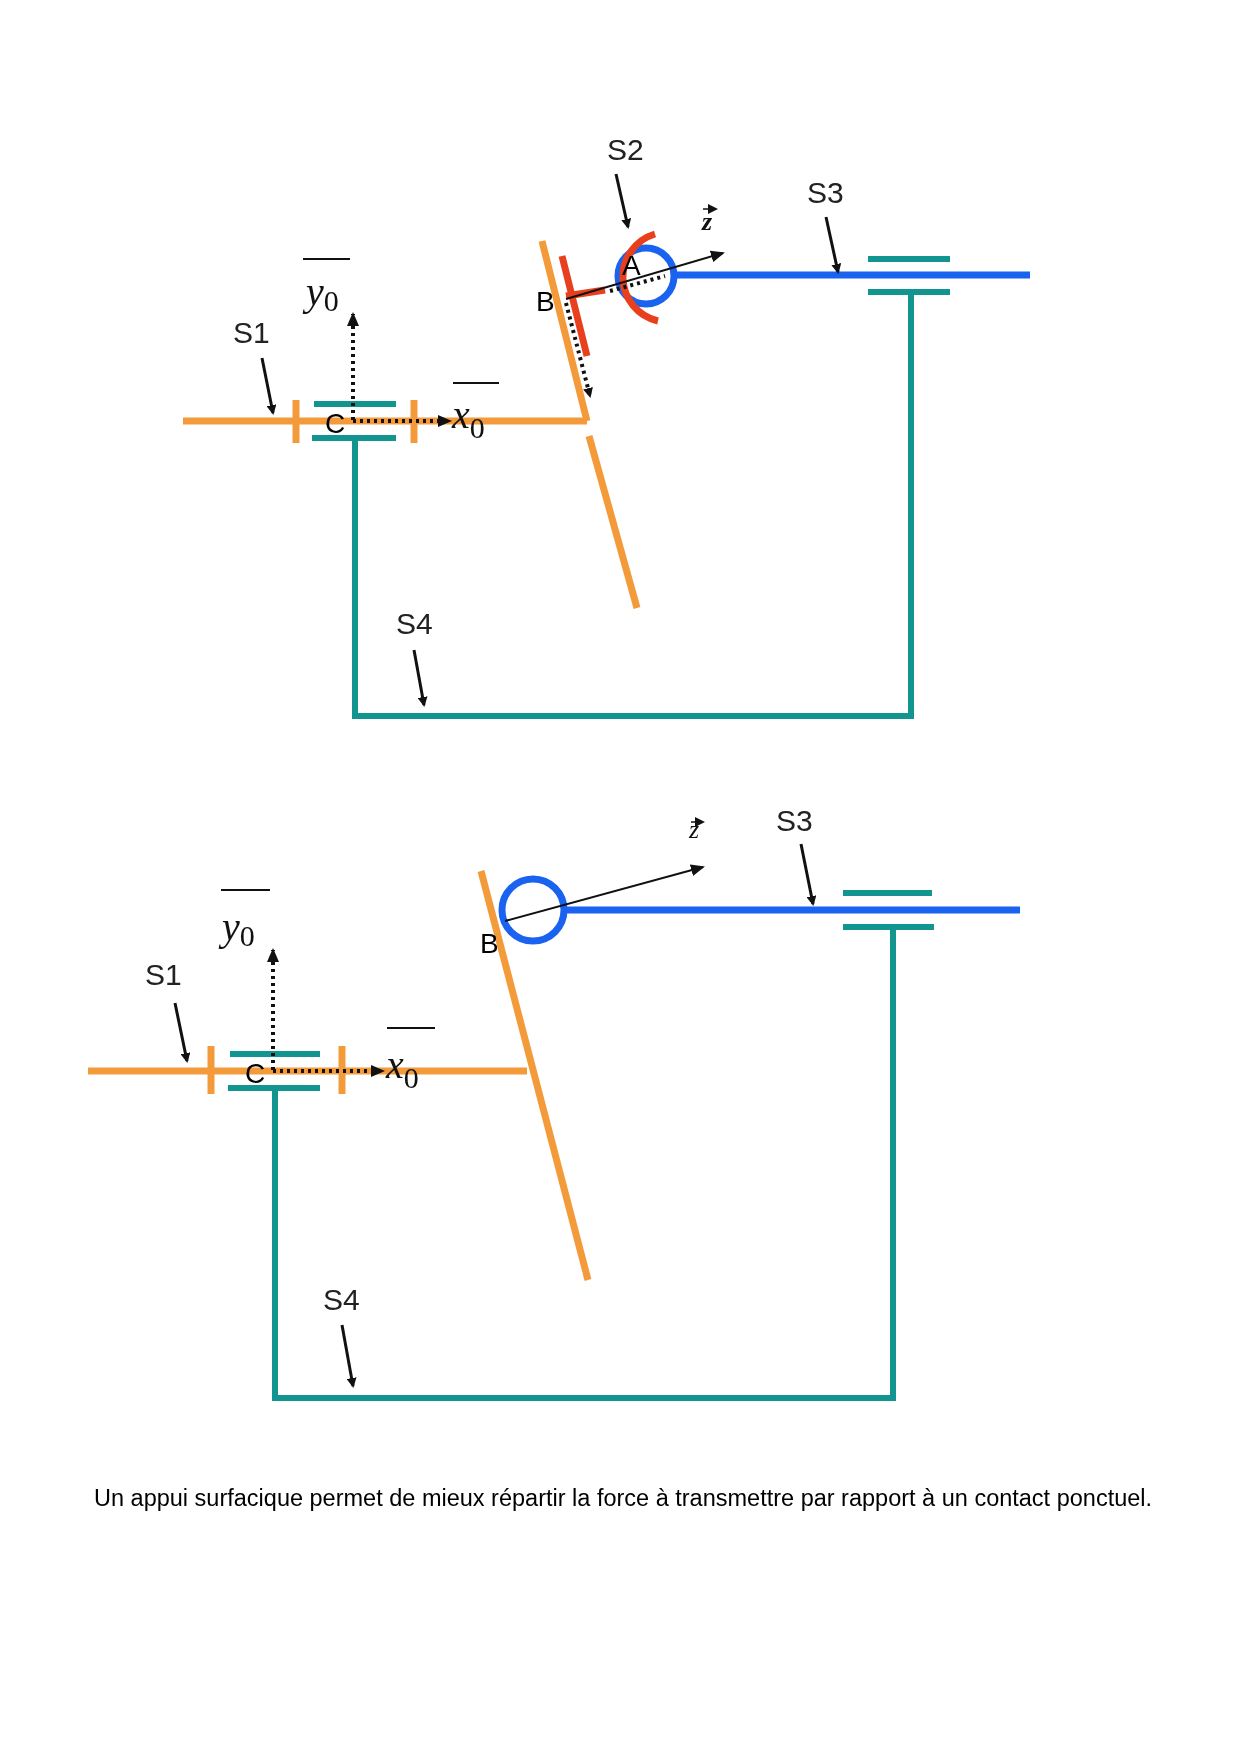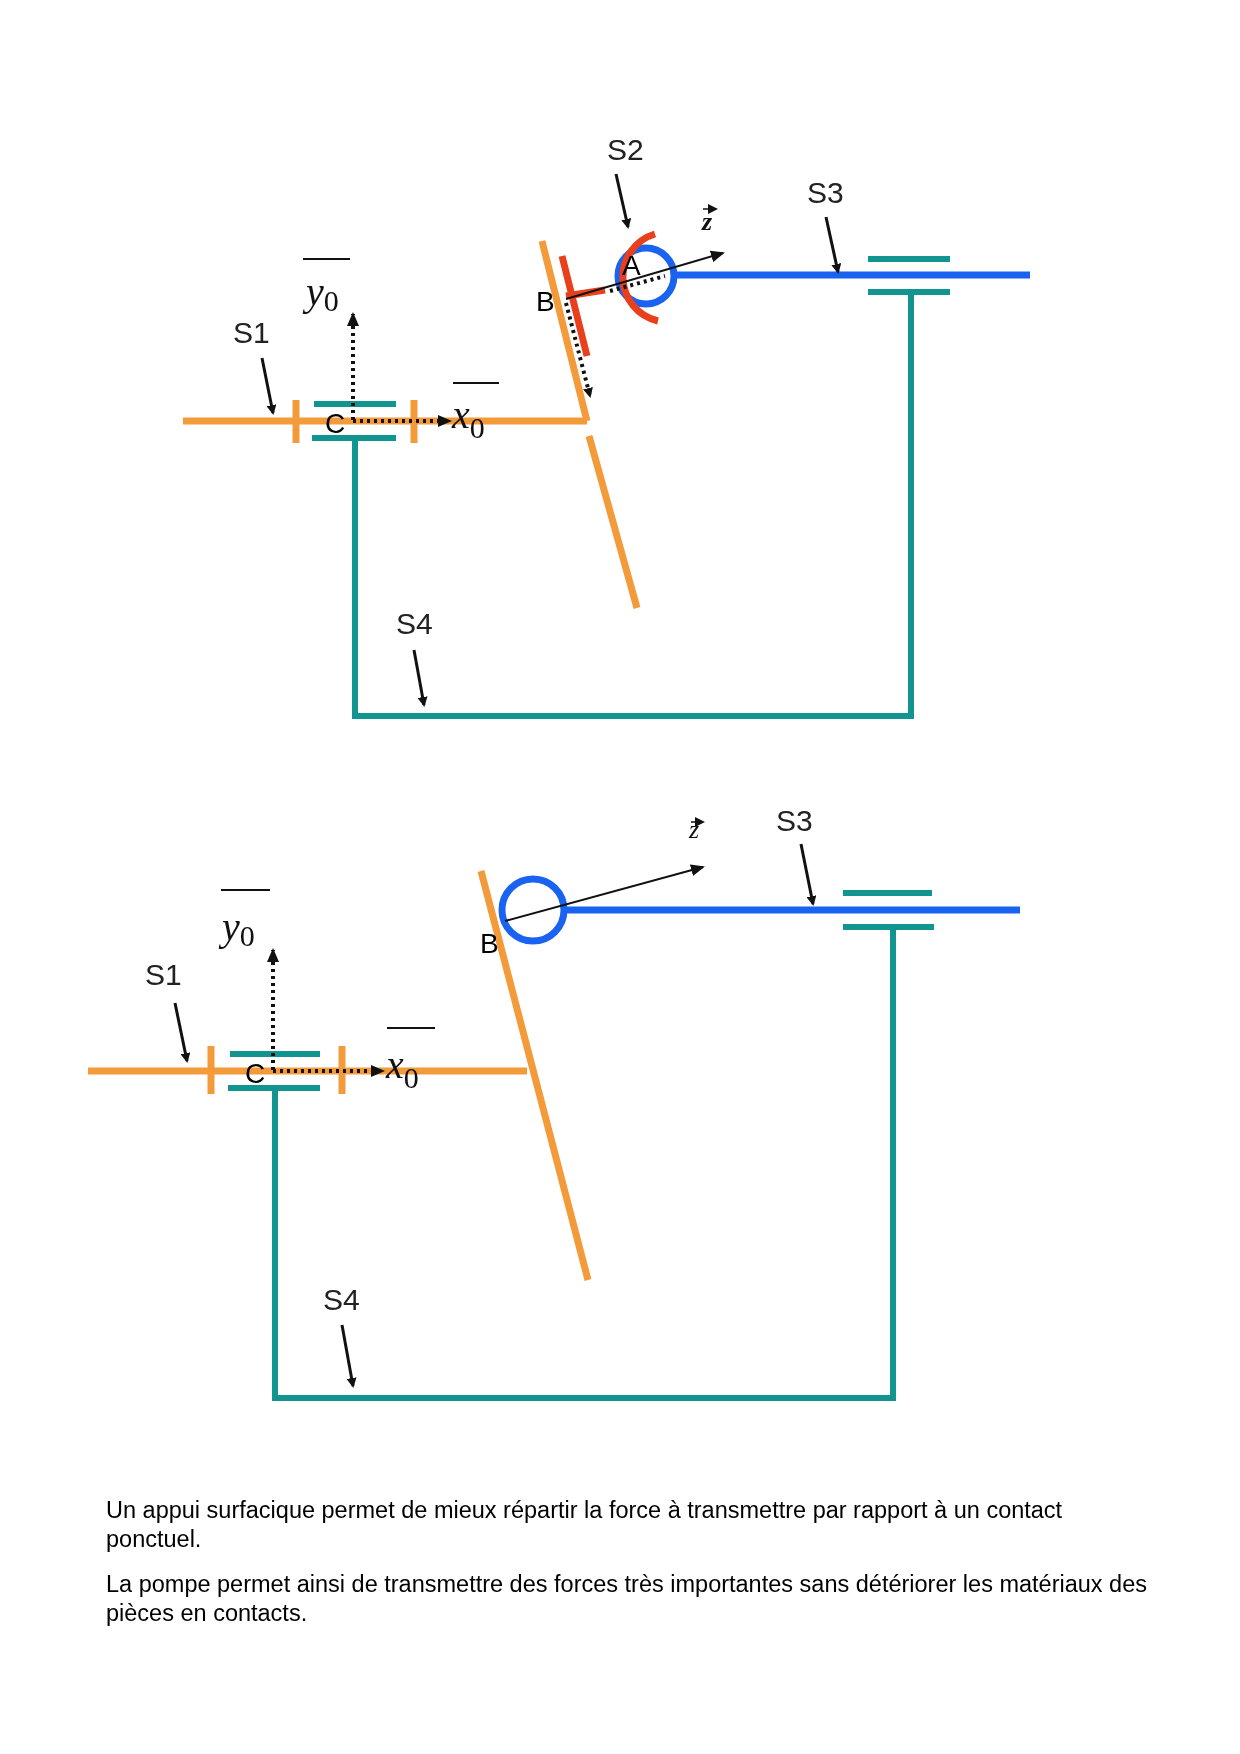--- a/index.html
+++ b/index.html
@@ -7,21 +7,21 @@
     svg.fig { position: absolute; left: 0; top: 0; }
     .lbl { font-family: "Liberation Sans", sans-serif; font-size: 30px; fill: #222; }
     .pt { font-family: "Liberation Sans", sans-serif; font-size: 28px; fill: #000; }
     .vec { font-family: "Liberation Serif", serif; font-style: italic; font-size: 40px; fill: #111; }
     .vecsub { font-family: "Liberation Serif", serif; font-size: 30px; fill: #111; }
     .zvec { font-family: "Liberation Serif", serif; font-style: italic; font-weight: bold; font-size: 26px; fill: #111; }
     .caption {
       position: absolute; left: 90px; top: 1480px; width: 1080px;
       font-family: "Liberation Sans", sans-serif; font-size: 23.5px; line-height: 29px; color: #000;
     }
-    .caption p { margin: 16px; }
+    .caption p { margin: 4px; }
   </style>
 </head>
 <body>
 
 <svg class="fig" width="1240" height="1754" viewBox="0 0 1240 1754">
   <defs>
     <marker id="ah" markerWidth="10" markerHeight="10" refX="8" refY="5" orient="auto" markerUnits="userSpaceOnUse">
       <path d="M0,0 L10,5 L0,10 z" fill="#111"></path>
     </marker>
     <marker id="ahs" markerWidth="14" markerHeight="12" refX="12" refY="6" orient="auto" markerUnits="userSpaceOnUse">
@@ -132,14 +132,13 @@
     <text class="pt" x="480" y="953">B</text>
     <text class="pt" x="245" y="1083">C</text>
     <text x="222" y="940"><tspan class="vec">y</tspan><tspan class="vecsub" dy="6">0</tspan></text>
     <text x="386" y="1078"><tspan class="vec">x</tspan><tspan class="vecsub" dy="10">0</tspan></text>
     <text class="zvec" x="689" y="838" style="font-weight:normal">z</text>
   </g>
 </svg>
 
 <div class="caption">
   <p>Un appui surfacique permet de mieux répartir la force à transmettre par rapport à un contact ponctuel.</p>
-  <p>La pompe permet ainsi de transmettre des forces très importantes sans détériorer les matériaux des pièces en contacts.</p>
 </div>
 
 </body></html>

